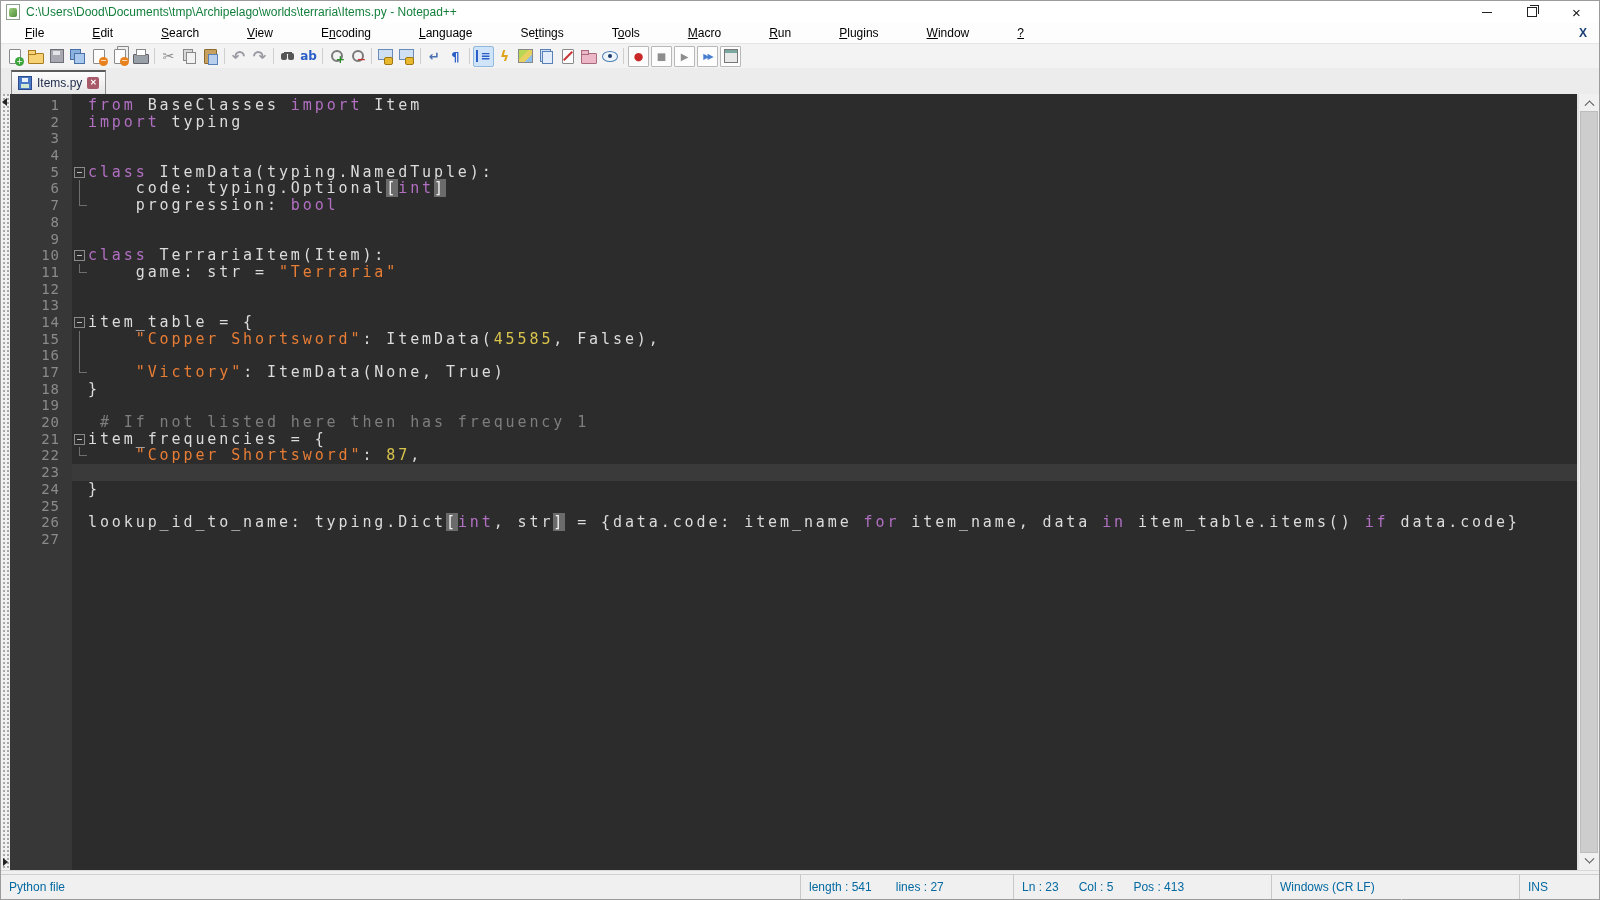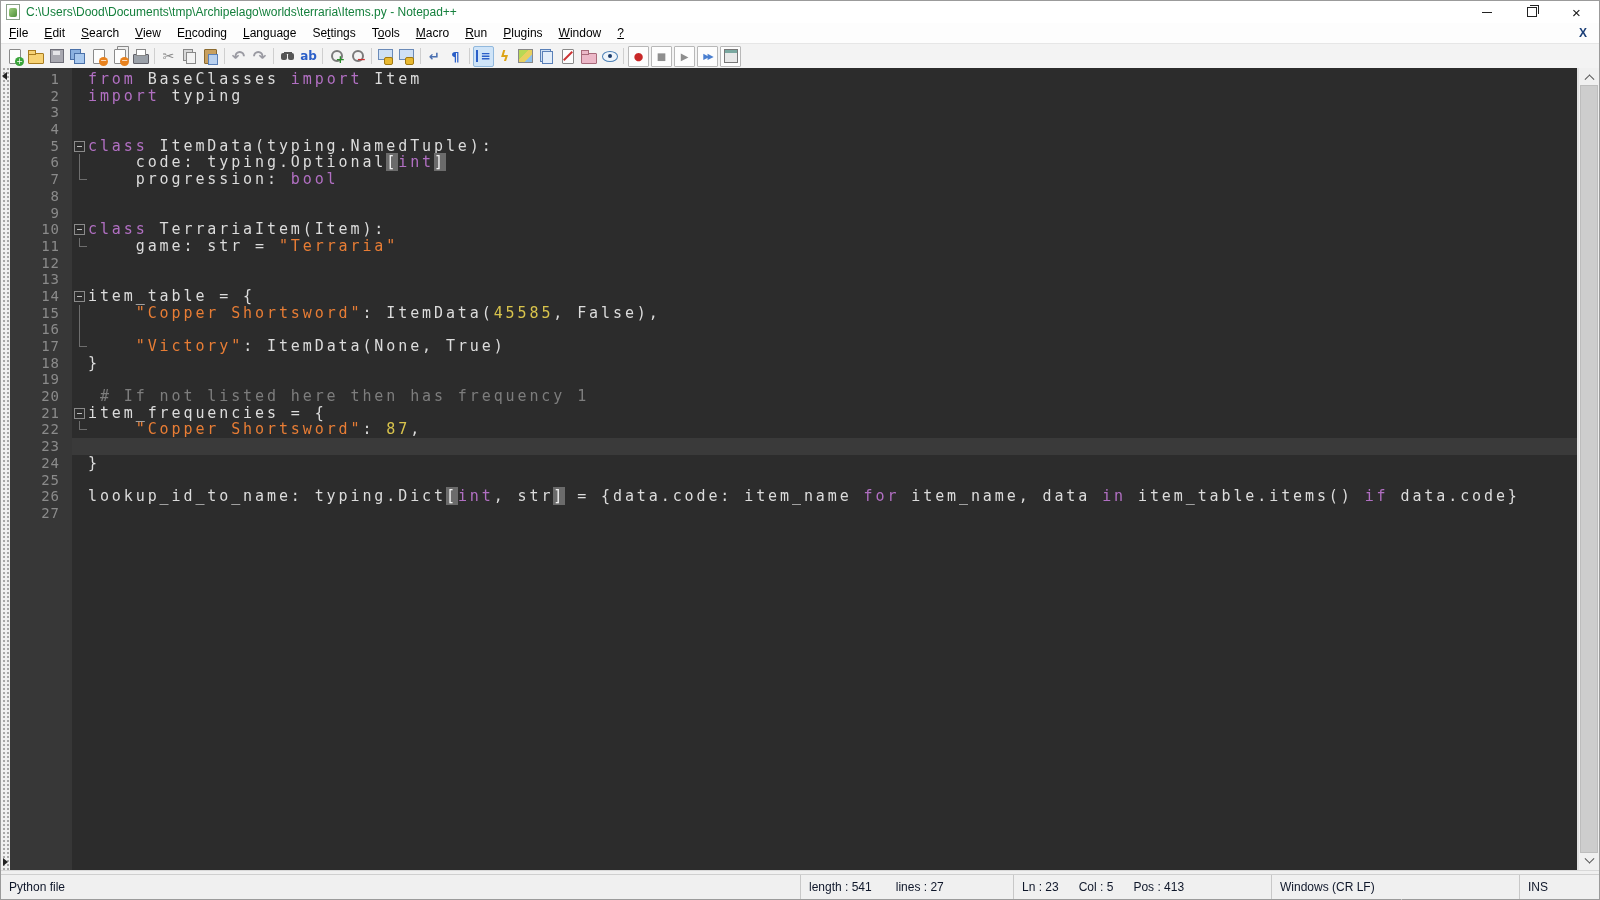--- a/index.html
+++ b/index.html
@@ -13,21 +13,21 @@
   .title-text{font-size:12px;color:#15803d;white-space:nowrap;}
   .titlebar-spacer{flex:1;}
   .wbtn{width:45px;height:22px;display:flex;align-items:center;justify-content:center;color:#222;}
   .min-glyph{width:10px;height:1px;background:#222;}
   .restore-glyph{width:8px;height:8px;border:1px solid #222;position:relative;background:#fff;}
   .restore-glyph::before{content:"";position:absolute;left:2px;top:-3px;width:8px;height:8px;border:1px solid #222;border-left:none;border-bottom:none;}
   .close-glyph{font-size:15px;line-height:15px;color:#111;}
 
   
   .menubar{height:20px;background:#fdfdfd;display:flex;align-items:center;font-size:12px;color:#000;flex:0 0 auto;position:relative;}
-  .mitem{padding:2px 8px;white-space:nowrap;}
+  .mitem{padding:2px 24px;white-space:nowrap;}
   .mitem u{text-decoration:underline;}
   .menubar-close{position:absolute;right:8px;top:1px;font-size:12px;font-weight:bold;color:#1b3f77;padding:2px 4px;}
 
   
   .toolbar{height:24px;background:#f3f3f3;border-top:1px solid #e6e6e6;display:flex;align-items:center;padding-left:3px;flex:0 0 auto;}
   .tbi{width:21px;height:21px;display:flex;align-items:center;justify-content:center;position:relative;font-family:"DejaVu Sans",sans-serif;flex:0 0 auto;}
   .tsep{width:1px;height:16px;background:#cfcfcf;margin:0 3px;flex:0 0 auto;}
 
   .ic-new::before,.ic-close::before,.ic-closeall::before,.ic-deflang::before{content:"";width:10px;height:13px;background:#fdfdfd;border:1px solid #8a8a8a;border-radius:1px;}
   .ic-new::after{content:"+";position:absolute;right:1px;bottom:1px;width:9px;height:9px;border-radius:50%;background:#3aa43a;color:#fff;font-size:8px;line-height:9px;text-align:center;}
@@ -109,21 +109,21 @@
 
   
   .vscroll{width:20px;background:#f0f0f0;border-left:2px solid #e2e2e2;display:flex;flex-direction:column;flex:0 0 auto;}
   .sb-arrow{height:17px;display:flex;align-items:center;justify-content:center;flex:0 0 auto;}
   .chev-up{width:6px;height:6px;border-left:1px solid #505050;border-top:1px solid #505050;transform:rotate(45deg) translate(2px,2px);}
   .chev-down{width:6px;height:6px;border-right:1px solid #505050;border-bottom:1px solid #505050;transform:rotate(45deg) translate(-2px,-2px);}
   .sb-thumb{flex:1;background:#cdcdcd;border:1px solid #bdbdbd;margin:0 1px;}
 
   
   .bottom-strip{height:3px;background:#f0f0f0;border-top:1px solid #d8d8d8;flex:0 0 auto;}
-  .statusbar{height:24px;background:#f0f0f0;border-top:1px solid #cfcfcf;display:flex;align-items:center;font-size:12px;color:#0f172a;flex:0 0 auto;}
+  .statusbar{height:24px;background:#f0f0f0;border-top:1px solid #cfcfcf;display:flex;align-items:center;font-size:12px;color:#0369a1;flex:0 0 auto;}
   .ssec{height:100%;display:flex;align-items:center;padding-left:8px;box-sizing:border-box;border-left:1px solid #c8c8c8;white-space:nowrap;}
   .ssec.first{border-left:none;flex:1;}
   .s-len{width:213px;gap:24px;}
   .s-pos{width:258px;gap:20px;}
   .s-eol{width:130px;}
   .s-enc{width:118px;margin-top:48px;}
   .s-ins{width:80px;}
 </style>
 </head>
 <body>
@@ -280,20 +280,27 @@
         <span>▶</span>
       </span>
       <span class="tbi ic-btn ic-multi">
         <span>▶▶</span>
       </span>
       <span class="tbi ic-btn ic-savemacro">
         <span></span>
       </span>
     </div>
 
+  <div class="tabbar">
+    <div class="tab">
+      <span class="tab-floppy"></span>
+      <span>Items.py</span>
+      <span class="tab-close">✕</span>
+    </div>
+  </div>
 
   <div class="main">
     <div class="dock-strip">
       <span class="dock-arrow-top"></span>
       <span class="dock-arrow-bottom"></span>
     </div>
 
     <div class="editor">
 
     <div class="cl">

